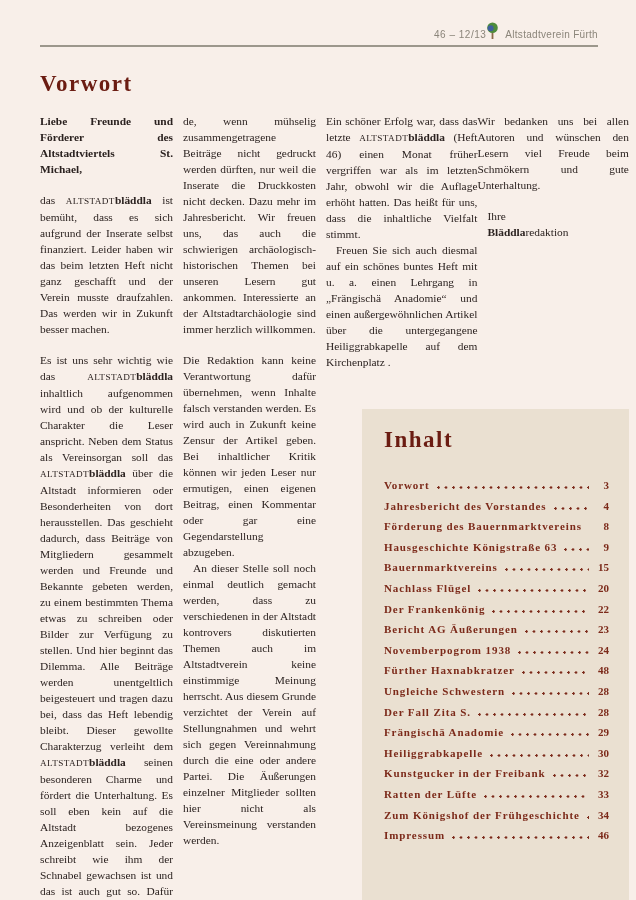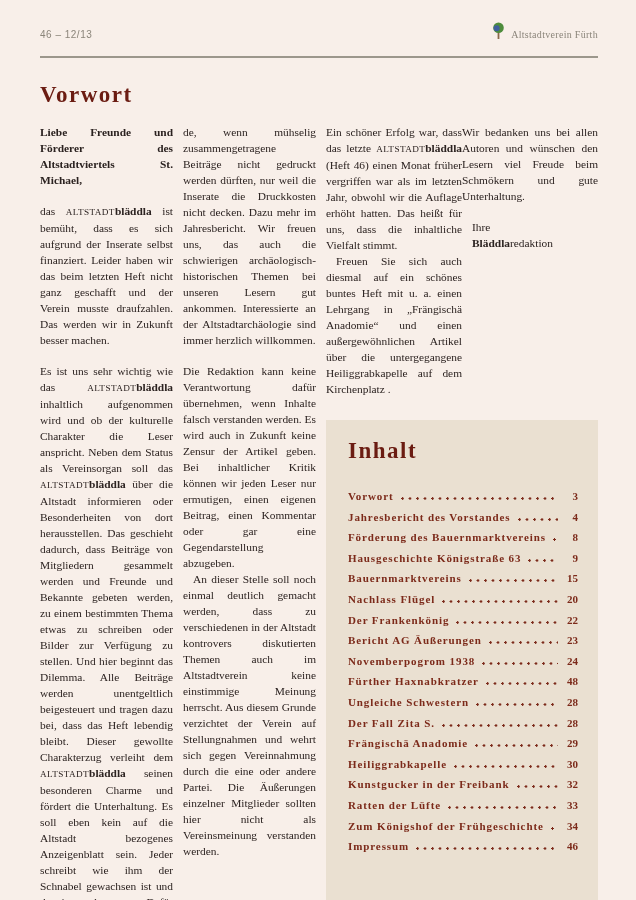--- a/index.html
+++ b/index.html
@@ -14,45 +14,45 @@
   *{box-sizing:border-box;}
   html,body{margin:0;padding:0;}
   body{
     width:636px;height:900px;overflow:hidden;
     background:var(--page-bg);
     color:var(--body-color);
     font-family:"Liberation Serif", serif;
   }
   .page{width:636px;height:900px;padding:22px 38px 0 40px;display:flex;flex-direction:column;}
   
-  .hdr{display:flex;justify-content:space-between;align-items:flex-end;
-       border-bottom:2px solid var(--rule);padding-bottom:16px;}
+  .hdr{display:flex;justify-content:flex-end;align-items:flex-end;
+       border-bottom:2px solid var(--rule);padding-bottom:5px;}
   .hdr-left{font-family:"Liberation Sans", sans-serif;font-size:10px;color:var(--muted);letter-spacing:.5px;}
-  .hdr-right{display:flex;align-items:flex-end;gap:6px;font-family:Liberation Serif, serif;
+  .hdr-right{display:flex;align-items:flex-end;gap:6px;font-family:Liberation Sans, sans-serif;
              font-size:10px;color:var(--muted);letter-spacing:.3px;}
   .tree-icon{display:inline-block;width:13px;height:18px;}
   
   .page-title{margin:24px 0 16px 0;font-size:23px;font-weight:bold;color:var(--accent);
               letter-spacing:1.5px;font-family:"Liberation Serif", serif;}
   
   .main{display:flex;gap:10px;flex:1;min-height:0;}
   .col{width:133px;flex:0 0 133px;font-size:11.4px;line-height:16px;text-align:justify;
        hyphens:auto;-webkit-hyphens:auto;}
   .col p{margin:0;}
   .p-gap{margin-top:15px !important;}
   .p-indent{text-indent:10px;}
   .seg-b{font-weight:bold;}
   .seg-sc{font-size:9.2px;letter-spacing:.4px;}
   .intro{font-weight:bold;}
   
   .right-half{flex:1;display:flex;flex-direction:column;min-height:0;}
   .right-cols{display:flex;gap:0;height:282px;flex:0 0 282px;font-family:Liberation Serif, serif;}
   .right-cols .col{width:auto;flex:1;}
   
-  .inhalt-box{flex:1;background:var(--box-bg);margin-top:14px;padding:18px 20px 0 22px;}
+  .inhalt-box{flex:1;background:var(--box-bg);margin-top:14px;padding:18px 20px 0 22px;margin-left:36px;}
   .inhalt-title{margin:0 0 26px 0;font-size:23px;font-weight:bold;color:var(--accent);
                 letter-spacing:1.5px;}
   .toc{display:flex;flex-direction:column;}
   .toc-row{display:flex;align-items:baseline;margin-bottom:8.6px;
            color:var(--toc-color);font-weight:bold;font-size:11px;letter-spacing:.9px;
            line-height:12px;white-space:nowrap;}
   .toc-dots{flex:1;height:3px;align-self:flex-end;margin:0 4px 2px 7px;
             background-image:radial-gradient(circle at 1.5px 1.5px, var(--toc-color) 1.1px, transparent 1.4px);
             background-size:7.5px 3px;background-repeat:repeat-x;}
   .toc-page{min-width:16px;text-align:right;letter-spacing:0;}

